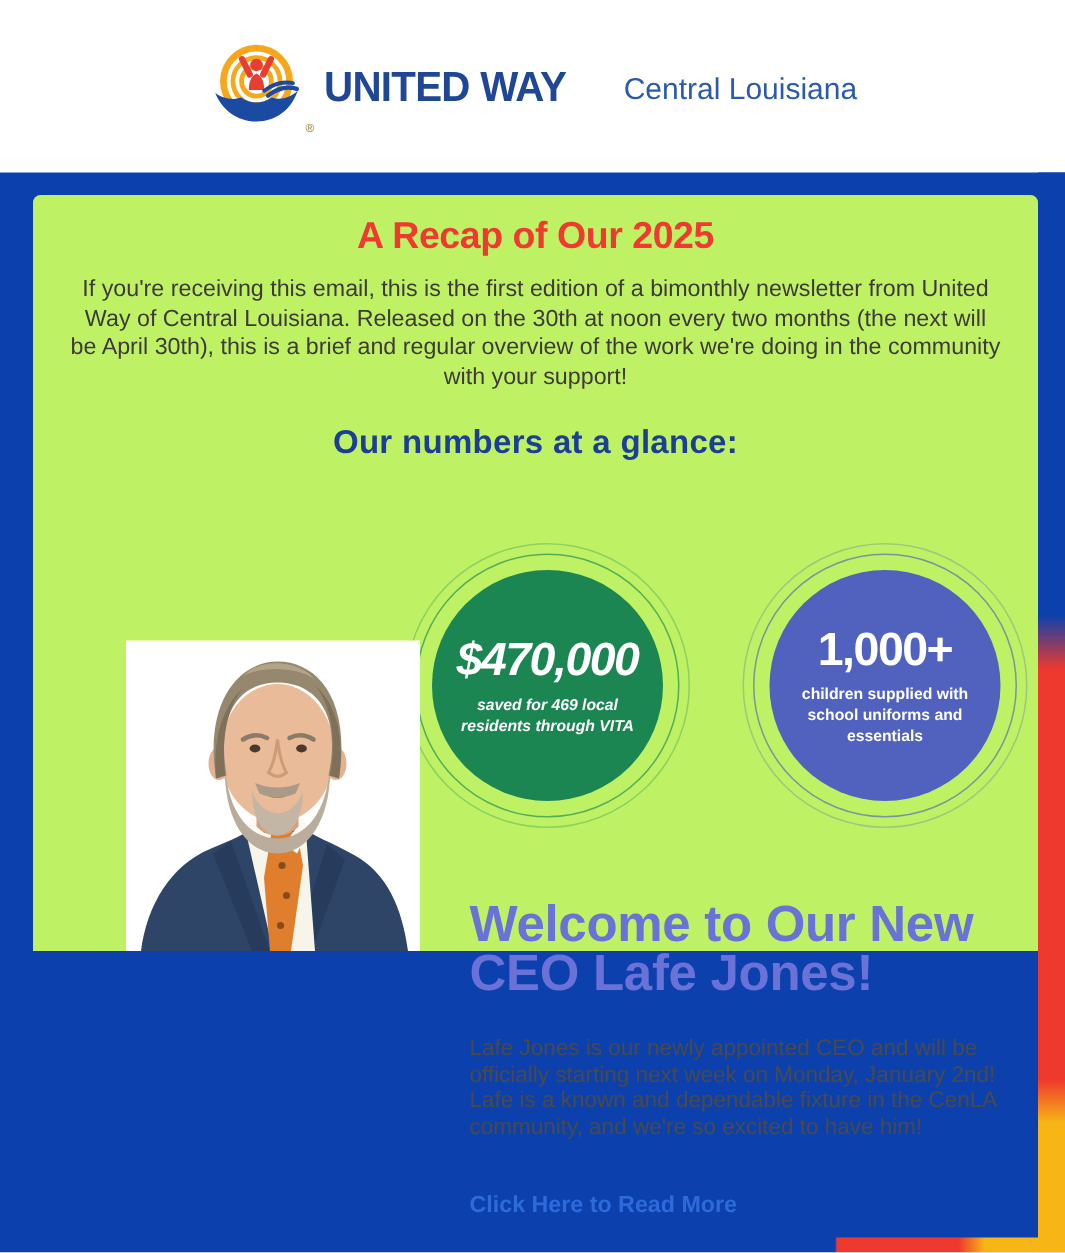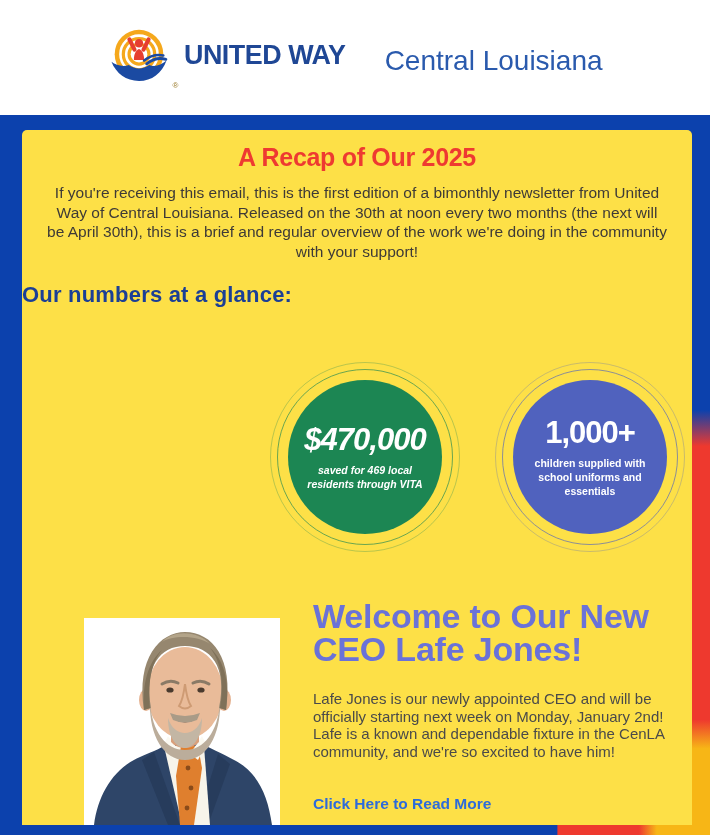--- a/index.html
+++ b/index.html
@@ -14,46 +14,46 @@
   }
   .logo{display:flex;align-items:center;}
   .logo-icon-wrap{position:relative;width:64px;height:68px;}
   .logo-icon-wrap svg{width:64px;height:68px;display:block;}
   .reg-mark{position:absolute;right:-7px;bottom:2px;font-size:8px;color:#9a7a2a;}
   .logo-text{margin-left:13px;display:flex;}
   .brand-name{
     font-size:28px;font-weight:bold;color:#1F4795;letter-spacing:-0.5px;line-height:1;
     transform:scaleX(0.96);transform-origin:left;
   }
-  .brand-region{font-size:28px;color:#2A5AAD;margin-top:6px;line-height:1;margin-left:32px;}
+  .brand-region{font-size:20px;color:#2A5AAD;margin-top:6px;line-height:1;margin-left:32px;}
   
   .frame{position:absolute;left:0;top:115px;width:710px;height:720px;background:#0C41AD;}
   .right-strip{
     position:absolute;right:0;top:0;width:18px;height:720px;
     background:linear-gradient(180deg,#0C41AD 0%,#0C41AD 41%,#EE392E 46%,#EE392E 84%,#F7B616 88%,#F7B616 100%);
   }
   .bottom-strip{
     position:absolute;left:0;bottom:0;width:710px;height:10px;
     background:linear-gradient(90deg,#0C41AD 0%,#0C41AD 78.4%,#EE392E 78.6%,#EE392E 90%,#F7B616 92.5%,#F7B616 100%);
   }
   
   .card{
-    position:absolute;left:22px;top:15px;width:670px;height:695px;background:#fde047;
+    position:absolute;left:22px;top:15px;width:670px;height:504px;background:#bef264;
     border-radius:5px 5px 0 0;
   }
   .recap-title{
     position:absolute;left:0;top:13px;width:670px;text-align:center;
     font-size:25px;font-weight:bold;color:#EE3A31;letter-spacing:-0.3px;
   }
   .intro{
     position:absolute;left:25px;top:53px;width:620px;text-align:center;
     font-size:15.5px;line-height:19.5px;color:#3E3A37;
   }
   .glance-heading{
-    position:absolute;left:0;top:152px;width:670px;text-align:left;
+    position:absolute;left:0;top:152px;width:670px;text-align:center;
     font-size:22px;font-weight:600;color:#1B3F96;letter-spacing:0.2px;
   }
   
   .stat{position:absolute;top:232px;width:190px;height:190px;}
   .stat-1{left:21px;}
   .stat-2{left:248px;font-style:italic;}
   .stat-3{left:473px;}
   .ring-outer{position:absolute;inset:0;border-radius:50%;border:1.5px solid var(--accent);opacity:0.30;}
   .ring-mid{position:absolute;inset:7px;border-radius:50%;border:1.5px solid var(--accent);opacity:0.65;}
   .disc{

